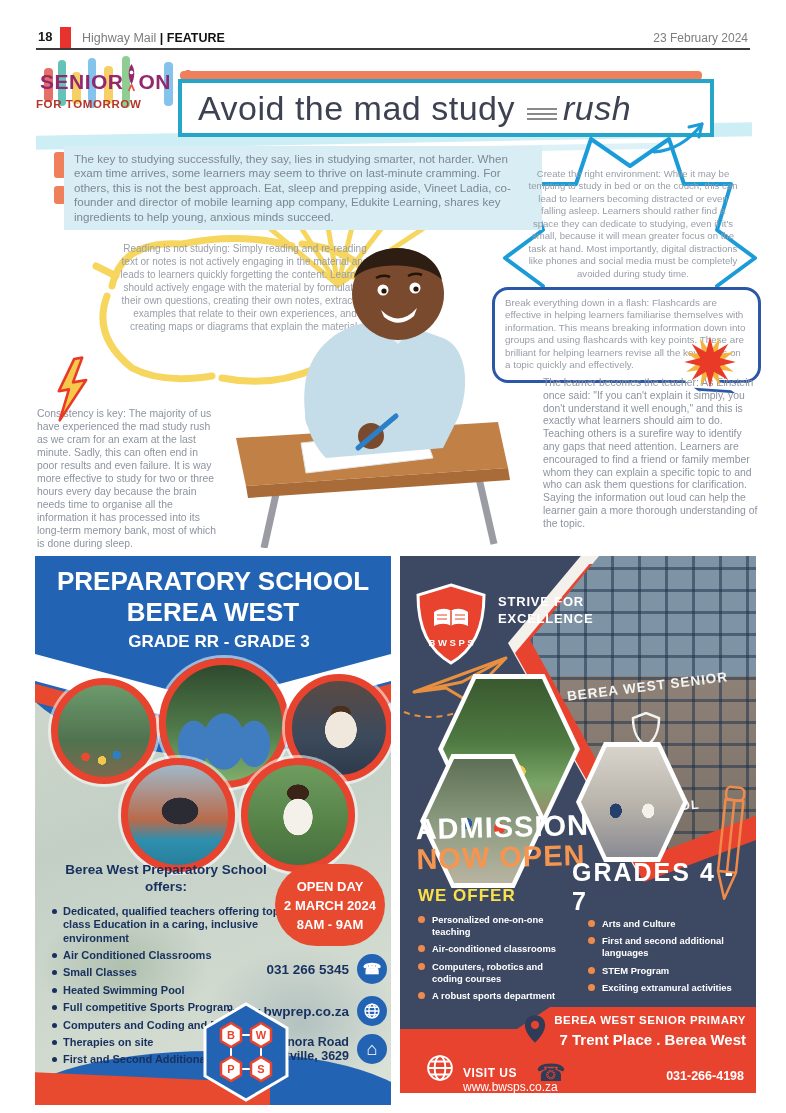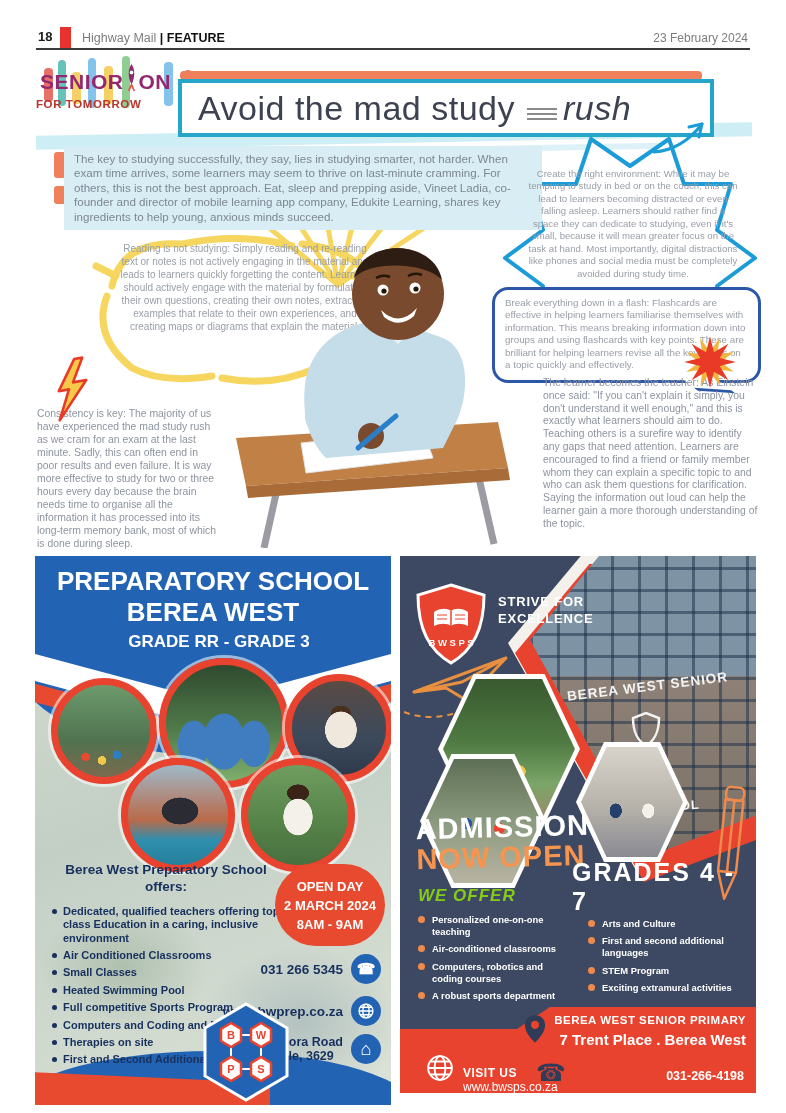--- a/index.html
+++ b/index.html
@@ -78,22 +78,22 @@
   .al-offers{left:12px;top:306px;width:238px;color:#17305e;z-index:5;}
   .al-offers-title{font-size:13.5px;font-weight:800;text-align:center;line-height:1.25;}
   .al-offers ul{margin:9px 0 0 4px;padding:0;}
   .al-offers li{list-style:none;position:relative;padding-left:12px;margin-bottom:4px;
                 font-size:11px;font-weight:700;line-height:1.22;}
   .al-offers li::before{content:'';position:absolute;left:1px;top:4px;width:5px;height:5px;
                 border-radius:50%;background:#17305e;}
   .al-openday{left:240px;top:308px;width:110px;height:82px;background:#e84a2f;border-radius:42px;
               color:#fff;font-weight:800;font-size:13px;text-align:center;display:flex;
               flex-direction:column;justify-content:center;gap:4px;z-index:5;}
-  .al-contact{position:absolute;right:10px;display:flex;align-items:center;gap:8px;
-              color:#17305e;font-weight:800;z-index:5;text-align:left;}
+  .al-contact{position:absolute;right:4px;display:flex;align-items:center;gap:8px;
+              color:#17305e;font-weight:800;z-index:5;text-align:right;}
   .cicon{width:30px;height:30px;border-radius:50%;background:#2263b4;color:#fff;display:flex;
          align-items:center;justify-content:center;font-size:15px;flex:0 0 30px;}
   .al-hex{left:166px;top:446px;width:90px;height:100px;z-index:6;}
   .al-bluecurve{left:-30px;right:-30px;bottom:-38px;height:92px;background:#2263b4;
                 border-radius:50% 50% 0 0/70% 70% 0 0;z-index:4;}
   .al-redbar{left:0;bottom:0;width:235px;height:40px;background:#e84a2f;z-index:5;
              clip-path:polygon(0 18%,100% 45%,100% 100%,0 100%);}
 
   
   .ad-right{left:400px;top:556px;width:356px;height:537px;background:#3d4963;overflow:hidden;}
@@ -115,21 +115,21 @@
             line-height:1.3;letter-spacing:.8px;z-index:4;}
   .ar-plane{left:0;top:92px;width:122px;height:72px;z-index:4;}
   .hex{position:absolute;clip-path:polygon(25% 0,75% 0,100% 50%,75% 100%,25% 100%,0 50%);}
   .hex .ph{position:absolute;inset:5px;clip-path:polygon(25% 0,75% 0,100% 50%,75% 100%,25% 100%,0 50%);}
   .hexA{left:38px;top:118px;width:142px;height:150px;background:#fff;z-index:5;}
   .hexB{left:20px;top:198px;width:126px;height:134px;background:#fff;z-index:6;}
   .hexC{left:176px;top:186px;width:112px;height:120px;background:#fff;z-index:6;}
   .ar-admission{left:16px;top:256px;z-index:7;transform:rotate(-1.5deg);}
   .ar-adm1{font-size:29px;font-weight:800;color:#fff;letter-spacing:1px;line-height:1.05;}
   .ar-adm2{font-size:29px;font-weight:800;color:#f5954f;letter-spacing:1px;line-height:1.05;}
-  .ar-wo-title{left:18px;top:330px;color:#84cc16;font-weight:800;font-size:17px;letter-spacing:1px;z-index:7;font-style:italic;}
+  .ar-wo-title{left:18px;top:330px;color:#fde047;font-weight:800;font-size:17px;letter-spacing:1px;z-index:7;}
   .ar-list{z-index:7;}
   .ar-list li{list-style:none;position:relative;padding-left:14px;margin-bottom:5px;
               font-size:9.4px;font-weight:700;color:#fff;line-height:1.3;}
   .ar-list li::before{content:'';position:absolute;left:0;top:2px;width:7px;height:7px;
               border-radius:50%;background:#f08a4b;}
   .ar-offers{left:18px;top:358px;width:156px;margin:0;padding:0;}
   .ar-grades-title{left:172px;top:302px;width:180px;color:#fff;font-weight:800;font-size:25px;
                    letter-spacing:2px;z-index:7;}
   .ar-grades{left:176px;top:350px;width:172px;margin:12px;padding:0;}
   .ar-pencil{left:312px;top:226px;width:36px;height:122px;transform:rotate(6deg);z-index:5;}

